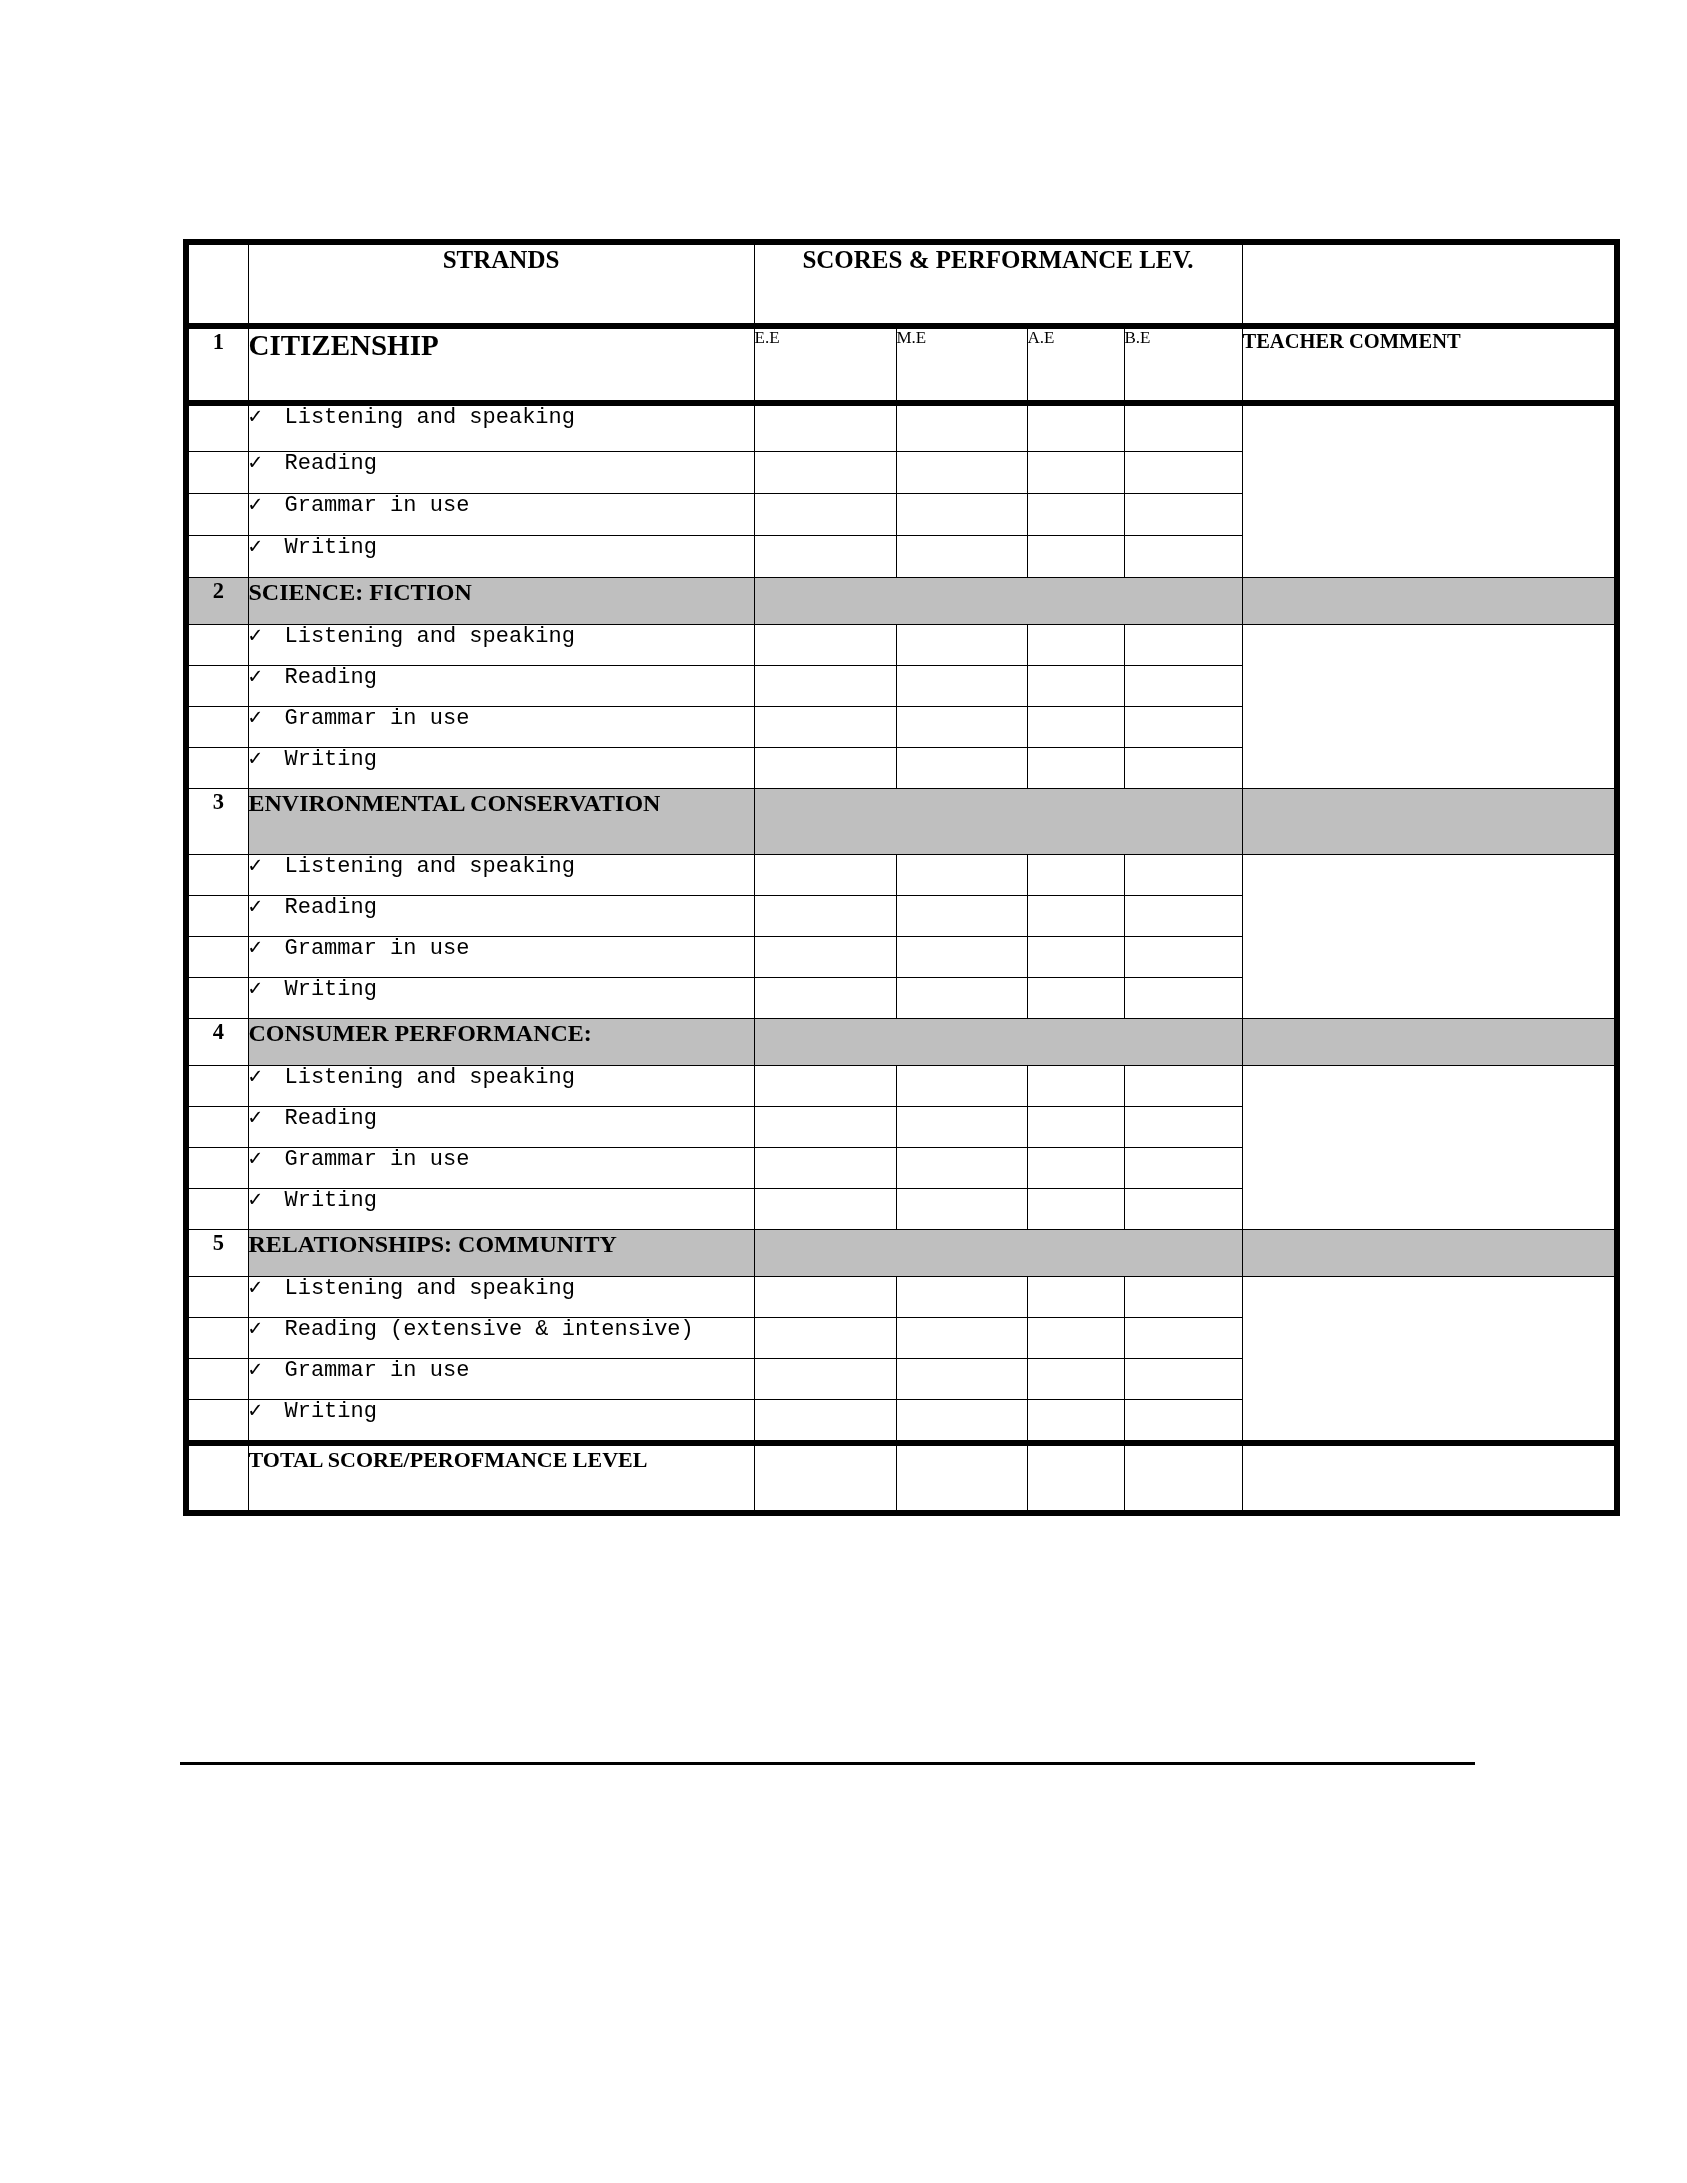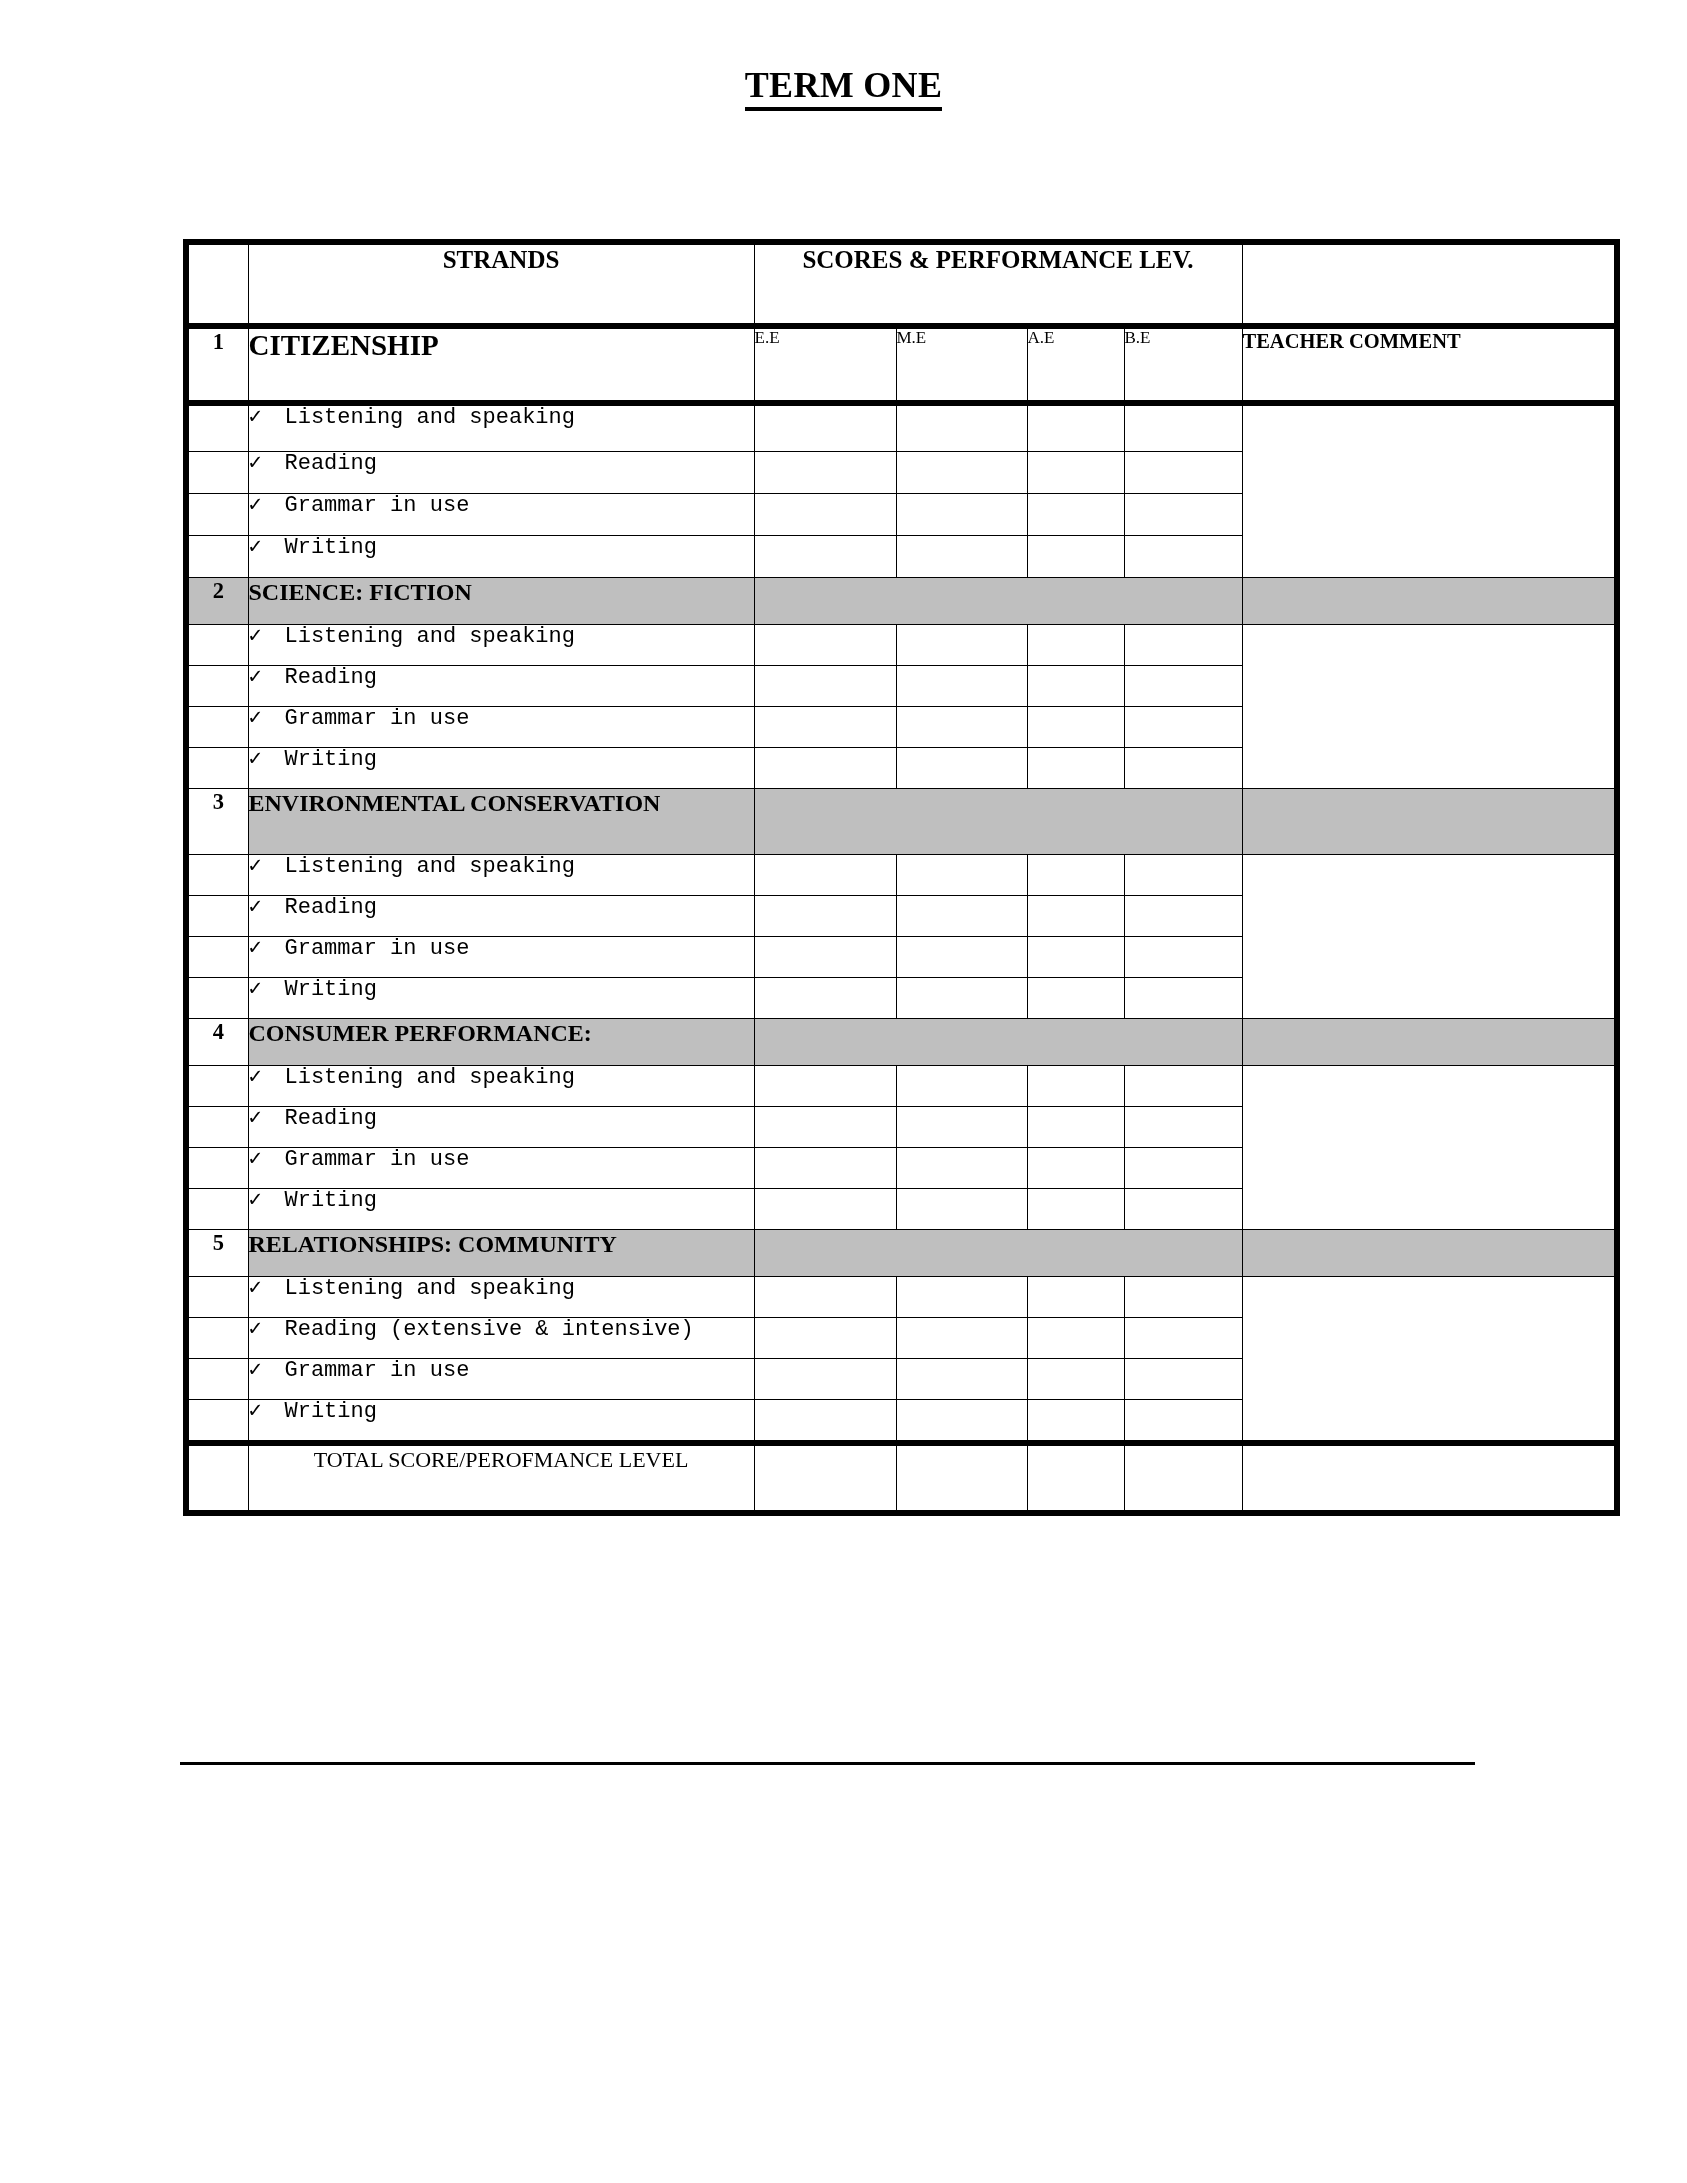--- a/index.html
+++ b/index.html
@@ -139,46 +139,42 @@
   }
   .tick {
     display: inline-block;
     width: 36px;
     font-size: 22px;
     font-weight: normal;
   }
 
   .total-lbl {
     font-size: 22px;
-    font-weight: normal;
+    font-weight: bold;
     line-height: 1.28;
     padding: 6.6px 0 6.6px 12px;
-    text-align: center;
   }
 
   .empty-cell { }
 
   
   .footer-rule {
     position: absolute;
     left: 180px;
     top: 1762px;
     width: 1295px;
     height: 3.3px;
     background: #000000;
   }
 </style>
 </head>
 <body>
 
 <div class="page">
 
-  <div class="title-main">
-    <span>TERM ONE</span>
-  </div>
 
 
   <table class="grid">
     <colgroup>
       <col class="c-num">
         <col class="c-str">
         <col class="c-ee">
         <col class="c-me">
       <col class="c-ae">
         <col class="c-be">

